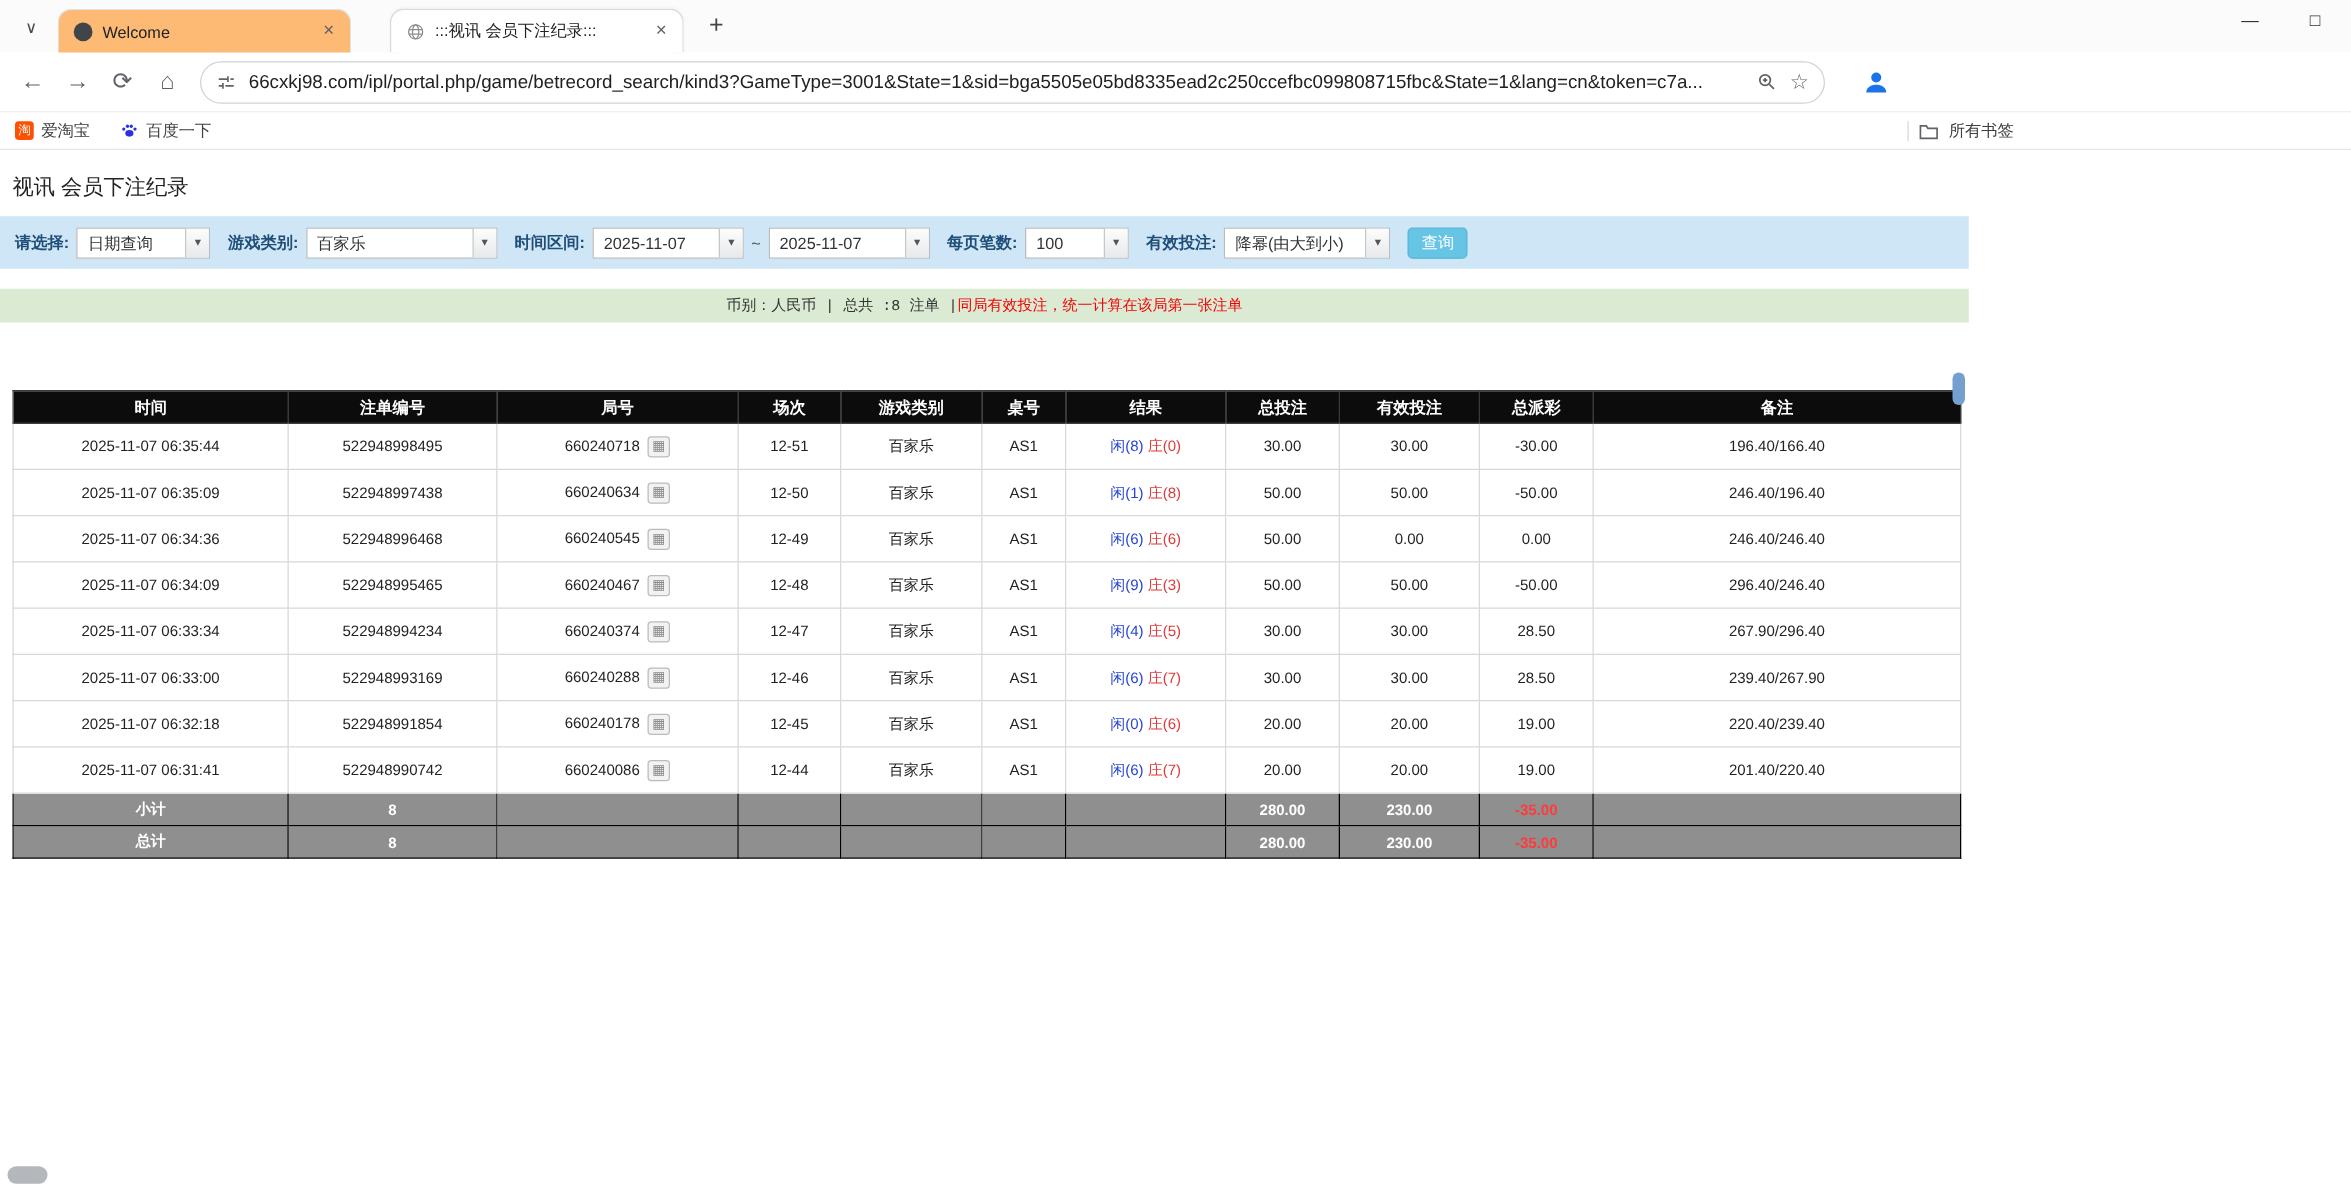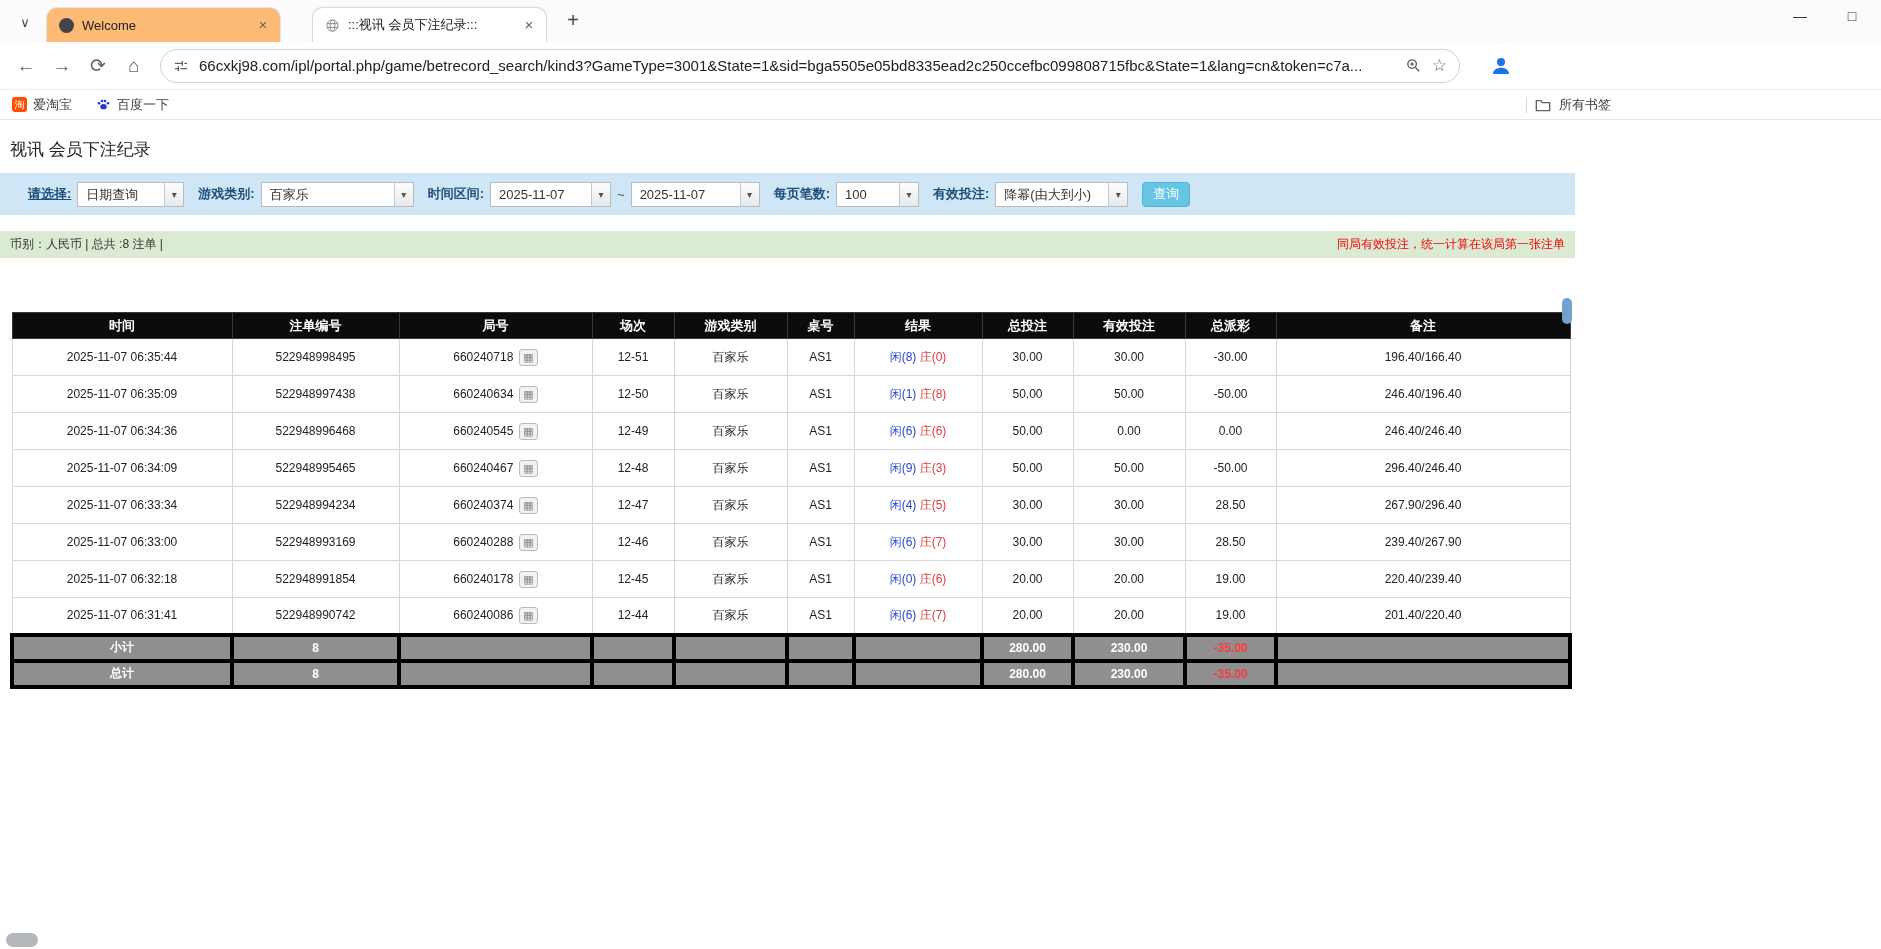--- a/index.html
+++ b/index.html
@@ -40,47 +40,47 @@
   .bm-right { position: absolute; left: 1526px; top: 0; height: 30px; display: flex; align-items: center; gap: 8px;
               font-size: 13px; color: #3c4043; }
   .vdiv { width: 1px; height: 16px; background: #d8d8d8; }
 
   
   .page { position: relative; width: 1575px; }
   .page-title { margin: 18px 0 0 10px; font-size: 17px; color: #222; }
 
   .filterbar { margin-top: 12px; height: 42px; background: #cfe6f7; display: flex; align-items: center; padding: 0 12px; }
   .flabel { color: #1f4e79; font-weight: 700; font-size: 13px; margin: 0 6px 0 14px; white-space: nowrap; }
-  .flabel:first-child { margin-left: 16px; text-decoration: underline; }
+  .flabel:first-child { margin-left: 0; }
   .combo { display: inline-flex; height: 25px; border: 1px solid #b8bcc0; background: #fff; align-items: stretch; }
   .combo .val { padding: 0 8px; font-size: 13px; line-height: 23px; color: #333; white-space: nowrap; }
   .combo .arr { width: 19px; border-left: 1px solid #c4c7cb; background: linear-gradient(#fdfdfd, #e7e9ea);
                 display: flex; align-items: center; justify-content: center; color: #555; font-size: 10px; }
   .tilde { margin: 0 6px; color: #555; font-size: 13px; }
   .search-btn { margin-left: 14px; height: 25px; padding: 0 10px; background: #66c4e4; color: #fff; border: 1px solid #55b4d6;
                 border-radius: 4px; font-size: 13px; font-family: inherit; }
 
   .summarybar { margin-top: 16px; height: 27px; background: #dbead3; display: flex; align-items: center;
-                justify-content: space-between; padding: 0 10px; }
+                justify-content: center; padding: 0 10px; font-family: Liberation Mono, monospace; }
   .sum-left { font-size: 12px; color: #333; }
   .sum-right { font-size: 12px; color: #f40000; white-space: nowrap; overflow: hidden; }
 
   
   table.bets { border-collapse: collapse; margin: 54px 0 0 10px; width: 1558px; table-layout: fixed; }
   table.bets th { background: #0c0c0c; color: #fff; font-weight: 700; font-size: 13px; height: 26px;
                   border: 1px solid #3a3a3a; text-align: center; }
   table.bets td { border: 1px solid #d8d8d8; height: 37px; text-align: center; font-size: 12px; color: #222;
                   overflow: hidden; white-space: nowrap; }
   td.blue { color: #3b7dd8; }
   .neg { color: #f20000; }
   .res-player { color: #2745d4; }
   .res-banker { color: #e03a3a; margin-top: 28px; }
   .round-btn { display: inline-block; margin-left: 6px; border: 1px solid #bbb; background: #f2f2f2; border-radius: 3px;
                padding: 0 3px; font-size: 11px; color: #8a8a8a; line-height: 15px; vertical-align: middle; }
-  tr.foot td { background: #8f8f8f; color: #fff; font-weight: 700; height: 26px; border: 4px solid #000000; font-size: 12px; }
+  tr.foot td { background: #8f8f8f; color: #fff; font-weight: 700; height: 26px; border: 1px solid #000000; font-size: 12px; }
   tr.foot td.neg { color: #ff3b3b; }
 
   .vscroll { position: absolute; right: 3px; top: 160px; width: 10px; height: 26px; border-radius: 5px; background: #74a0d0; }
   .status-bubble { position: absolute; left: 6px; bottom: 2px; width: 32px; height: 14px; border-radius: 7px; background: #b4b8bd; }
 
   svg { display: block; }
 </style>
 </head>
 <body>
 

